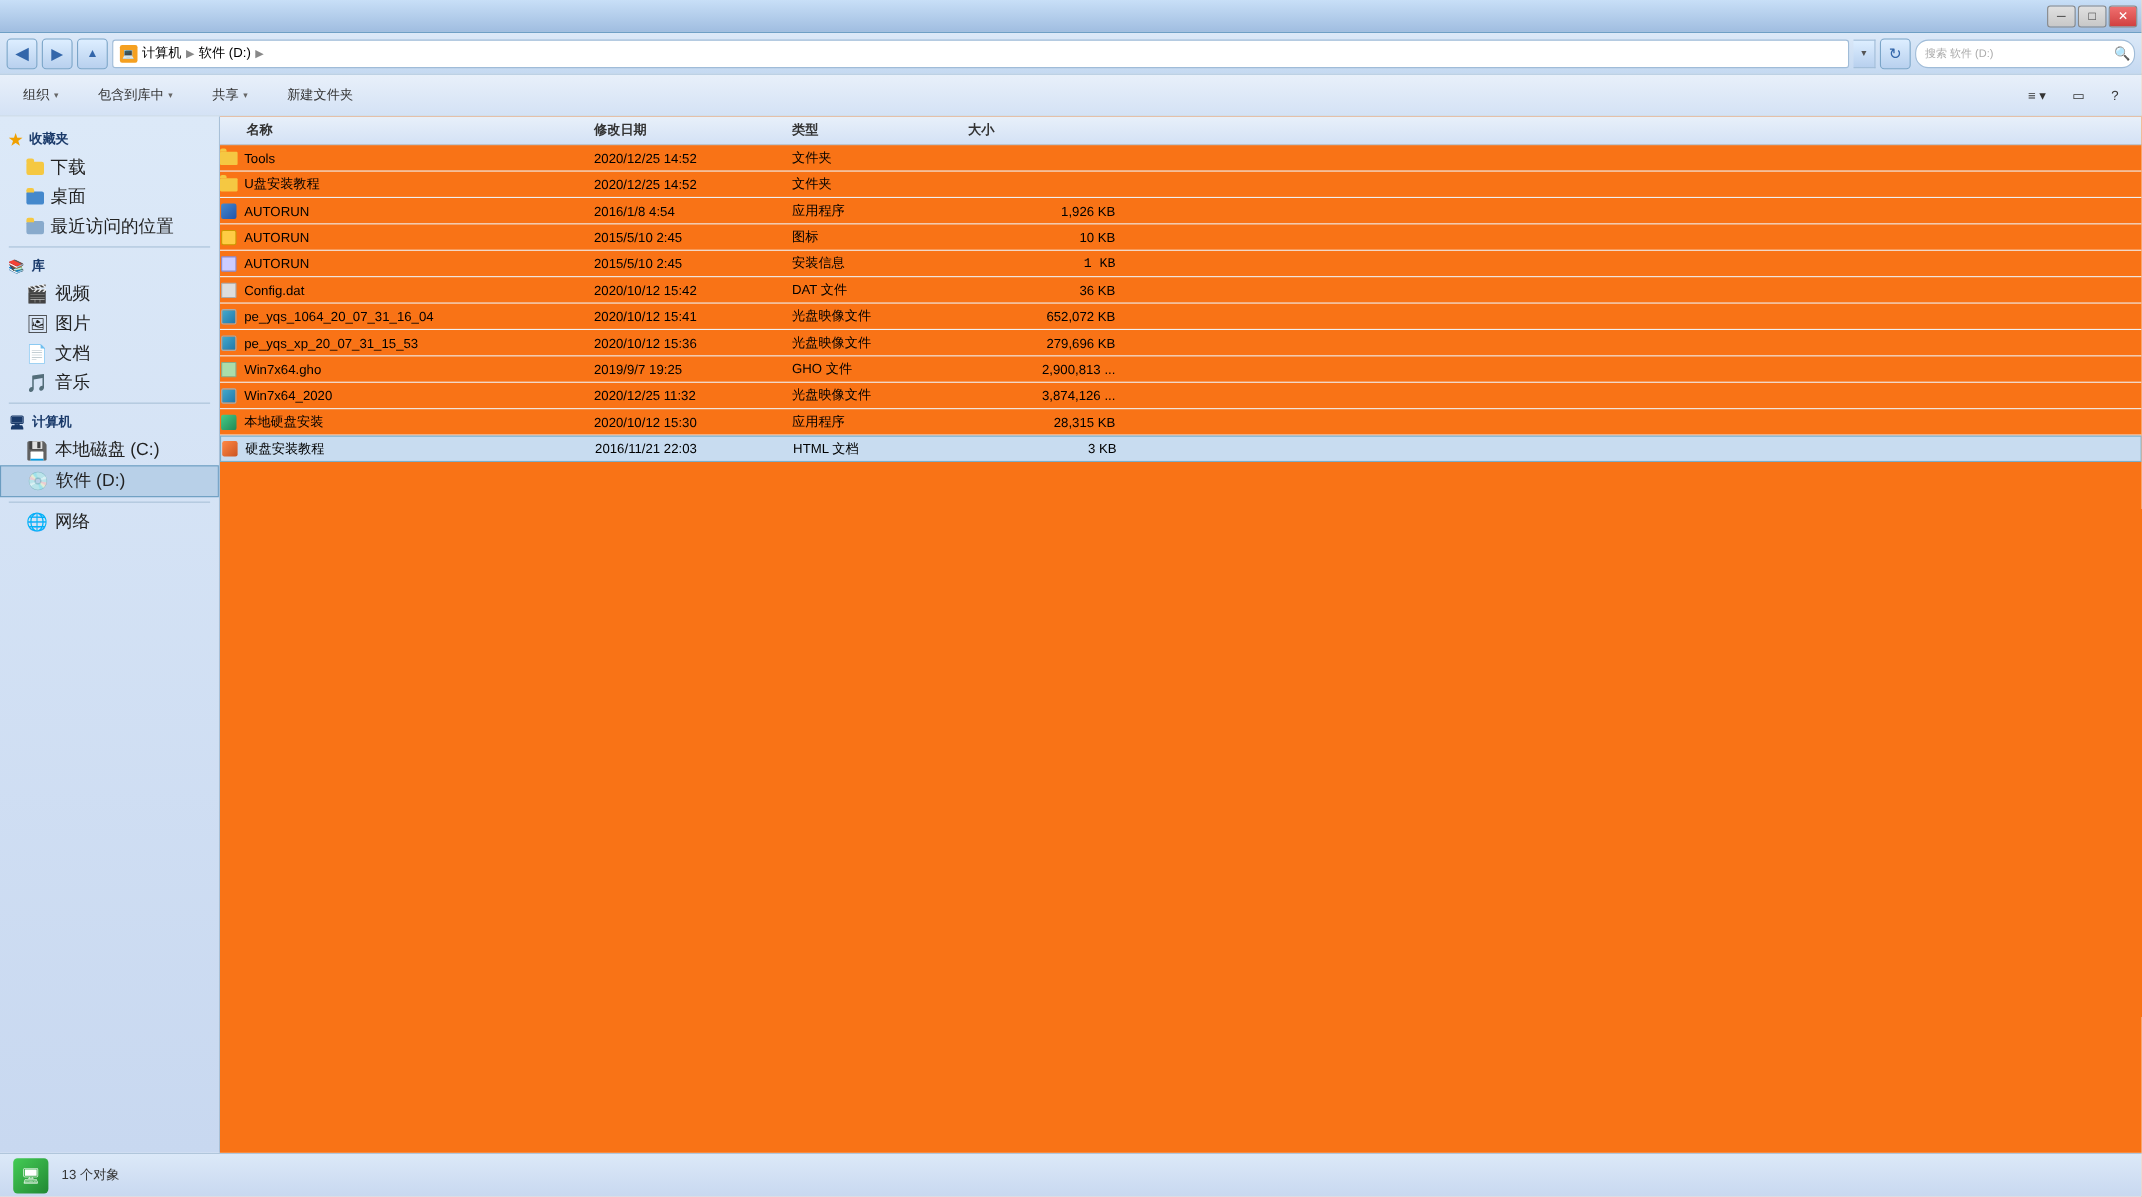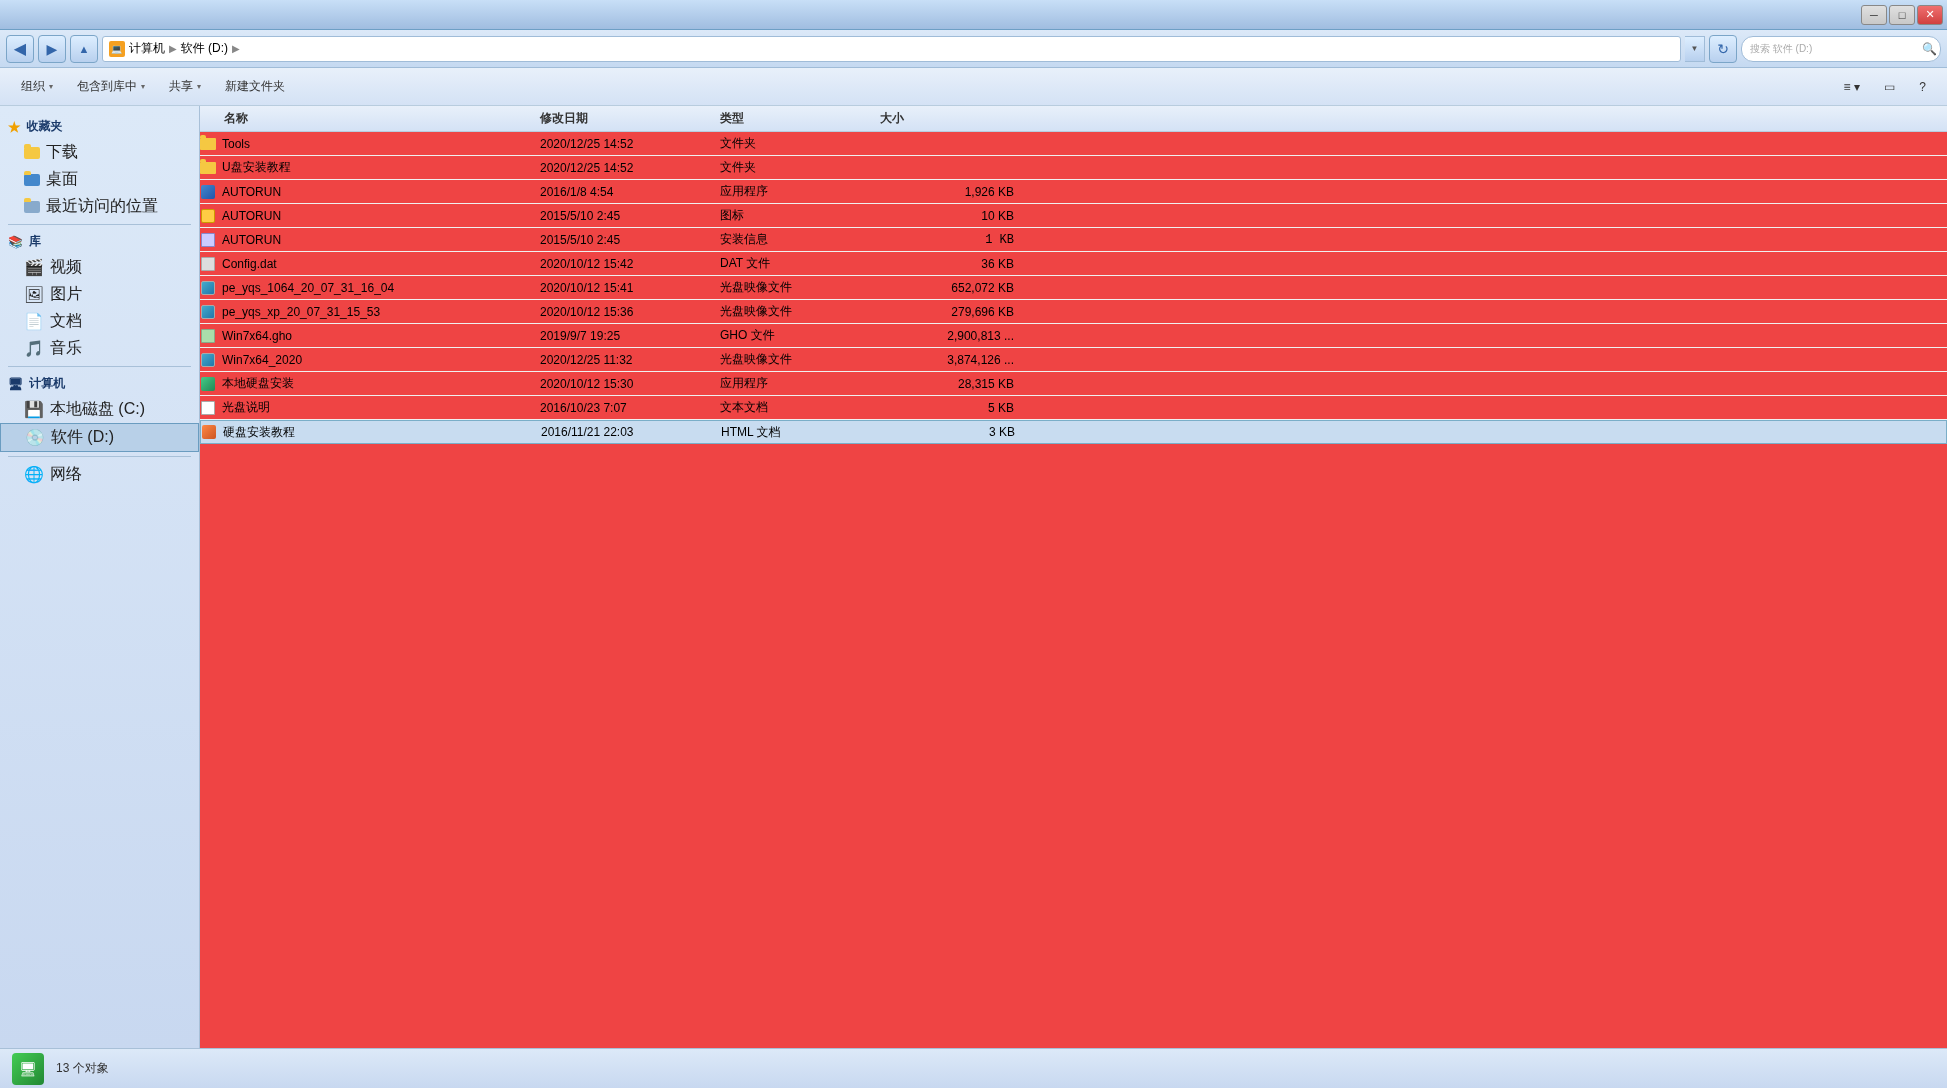--- a/index.html
+++ b/index.html
@@ -129,21 +129,21 @@
       color: #aaa;
     }
 
     
     .toolbar {
       height: 38px;
       background: linear-gradient(to bottom, #e8f0fa, #d4e2f5);
       display: flex;
       align-items: center;
       padding: 0 10px;
-      gap: 2px;
+      gap: 14px;
       border-bottom: 1px solid #b8ccde;
     }
     .tool-btn {
       height: 28px;
       padding: 0 10px;
       background: transparent;
       border: 1px solid transparent;
       border-radius: 3px;
       display: flex;
       align-items: center;
@@ -221,21 +221,21 @@
     }
     .section-divider {
       height: 1px;
       background: #a8c0d8;
       margin: 4px 8px;
     }
 
     
     .file-list-area {
       flex: 1;
-      background: #ef4444;
+      background: #f97316;
       overflow-y: auto;
     }
     .file-list-header {
       display: flex;
       align-items: center;
       height: 26px;
       background: linear-gradient(to bottom, #e8f0fa, #d4e2f5);
       border-bottom: 1px solid #b8ccde;
       font-size: 12px;
       color: #333;
@@ -640,31 +640,20 @@
       <div class="col-name">
         <span class="file-icon">
               <div class="icon-local-install"></div>
             </span>
         <span>本地硬盘安装</span>
       </div>
       <div class="col-date">2020/10/12 15:30</div>
       <div class="col-type">应用程序</div>
       <div class="col-size" style="text-align:right; padding-right:16px;">28,315 KB</div>
     </div>
-        <div class="file-row">
-      <div class="col-name">
-        <span class="file-icon">
-              <div class="icon-txt"></div>
-            </span>
-        <span>光盘说明</span>
-      </div>
-      <div class="col-date">2016/10/23 7:07</div>
-      <div class="col-type">文本文档</div>
-      <div class="col-size" style="text-align:right; padding-right:16px;">5 KB</div>
-    </div>
         <div class="file-row selected">
       <div class="col-name">
         <span class="file-icon">
               <div class="icon-html"></div>
             </span>
         <span>硬盘安装教程</span>
       </div>
       <div class="col-date">2016/11/21 22:03</div>
       <div class="col-type">HTML 文档</div>
       <div class="col-size" style="text-align:right; padding-right:16px;">3 KB</div>

